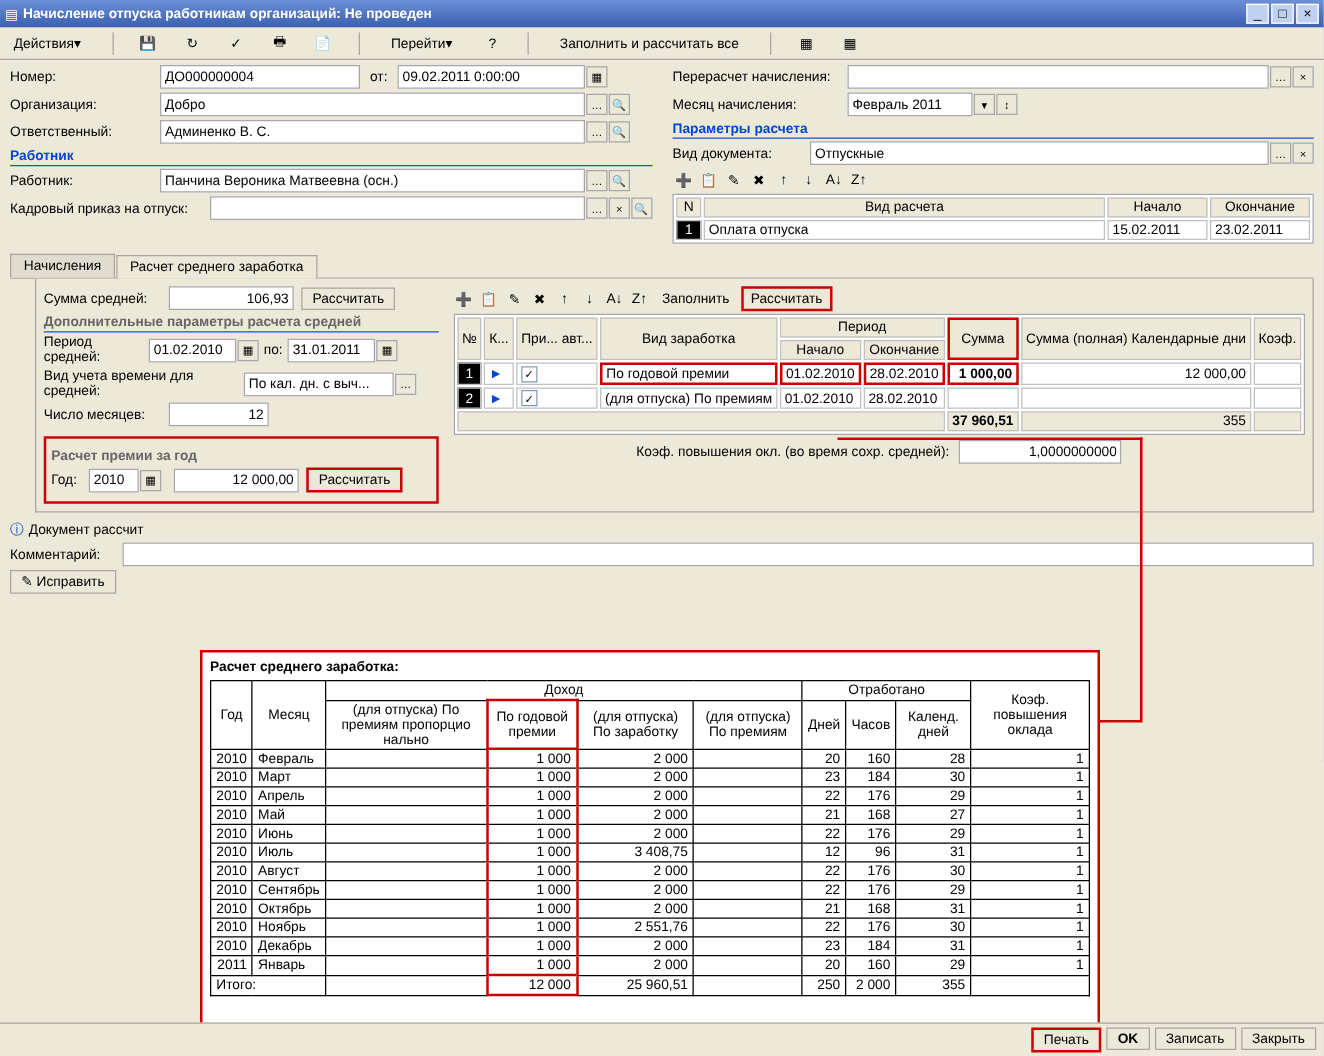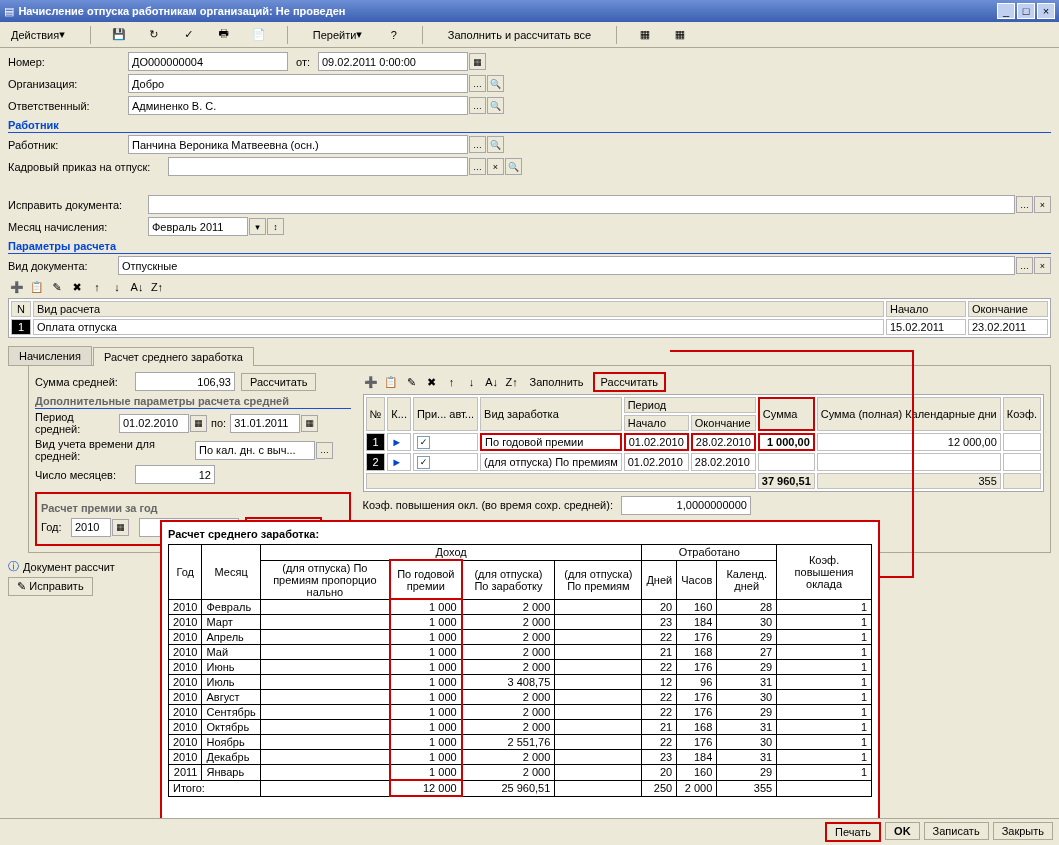--- a/index.html
+++ b/index.html
@@ -11,31 +11,31 @@
 .toolbar { background: #ece9d8; height: 26px; display: flex; align-items: center; gap: 15px; padding: 2px 4px; border-bottom: 1px solid #aca899; }
 .tbtn { width: 20px; height: 20px; border: 1px solid transparent; background: transparent; cursor: pointer; display: inline-flex; align-items: center; justify-content: center; }
 .tbtn-text { height: 20px; padding: 0 6px; border: 1px solid transparent; background: transparent; cursor: pointer; display: inline-flex; align-items: center; }
 .sep { width: 1px; height: 18px; background: #aca899; margin: 0 3px; }
 .content { flex: 1; padding: 4px 8px; background: #ece9d8; position: relative; }
 .row { display: flex; align-items: center; margin-bottom: 3px; }
 .label { width: 120px; }
 .input { background: #fff; border: 1px solid #a7a6aa; height: 19px; padding: 1px 3px; display: inline-flex; align-items: center; }
 .input input { border: none; outline: none; width: 100%; background: transparent; }
 .ibtn { width: 17px; height: 17px; border: 1px solid #a7a6aa; background: #ece9d8; margin-left: 1px; cursor: pointer; display: inline-flex; align-items: center; justify-content: center; font-size: 9px; }
-.two-col { display: flex; gap: 16px; flex-direction: column; }
+.two-col { display: flex; gap: 16px; }
 .col { flex: 1; }
 .group-title { color: #0046d5; font-weight: bold; margin: 4px 0 2px; border-bottom: 1px solid #1d4ed8; padding-bottom: 1px; }
 .tabs { display: flex; border-bottom: 1px solid #aca899; margin-top: 8px; }
 .tab { padding: 3px 10px; border: 1px solid #aca899; border-bottom: none; background: #e0ddd0; cursor: pointer; margin-right: 1px; }
 .tab.active { background: #ece9d8; position: relative; top: 1px; }
 .panel { border: 1px solid #aca899; border-top: none; padding: 6px; background: #ece9d8; margin-left: 20px; }
 .btn { border: 1px solid #aca899; background: #ece9d8; padding: 2px 8px; cursor: pointer; }
 .grid { border: 1px solid #a7a6aa; background: #fff; font-size: 10px; }
 .grid th, .grid td { border: 1px solid #c0c0c0; padding: 1px 3px; text-align: left; white-space: nowrap; }
-.grid th { background: #ece9d8; font-weight: normal; }
+.grid th { background: #ece9d8; font-weight: normal; text-align: center; }
 .grid .numcol { background: #ece9d8; width: 20px; text-align: center; }
 .redbox { border: 2px solid #cc0000; }
 .overlay { position: absolute; background: #fff; border: 2px solid #cc0000; }
 .bigtable { border-collapse: collapse; width: 100%; }
 .bigtable th, .bigtable td { border: 1px solid #000; padding: 1px 4px; font-size: 11px; }
 .bigtable th { font-weight: normal; text-align: center; }
 .bigtable td.r { text-align: right; }
 .footer { position: absolute; bottom: 0; left: 0; right: 0; background: #ece9d8; border-top: 1px solid #aca899; padding: 3px 6px; display: flex; align-items: flex-start; gap: 4px; }
 .mini-toolbar { display: flex; gap: 2px; margin-bottom: 2px; align-items: center; }
 .mini-toolbar .tbtn { width: 18px; height: 18px; }
@@ -117,21 +117,21 @@
               <input style="">
             </span>
           <span class="ibtn">…</span>
           <span class="ibtn">×</span>
           <span class="ibtn">🔍</span>
         </div>
       </div>
 
       <div class="col">
         <div class="row">
-          <span style="width:140px">Исправить документа:</span>
+          <span style="width:140px">Перерасчет начисления:</span>
           <span class="input" style="flex:1">
               <input style="">
             </span>
           <span class="ibtn">…</span>
           <span class="ibtn">×</span>
         </div>
         <div class="row">
           <span style="width:140px">Месяц начисления:</span>
           <span class="input" style="width:100px">
               <input value="Февраль 2011" style="">
@@ -291,33 +291,39 @@
               </tbody>
             <tbody>
                 <tr style="background:#ece9d8">
               <td colspan="6"></td>
               <td style="text-align:center;font-weight:bold">37 960,51</td>
               <td style="text-align:right">355</td>
               <td></td>
             </tr>
           </tbody>
             </table>
-          <div class="row" style="margin-top:4px;justify-content:flex-start">
+          <div class="row" style="margin-top:4px;justify-content:center">
             <span>Коэф. повышения окл. (во время сохр. средней):</span>
             <span class="input" style="width:130px;margin-left:8px">
                 <input style="text-align: right;" value="1,0000000000">
               </span>
           </div>
         </div>
       </div>
     </div>
 
     <div class="row" style="margin-top:6px">
       <span style="color:#0046d5;margin-right:4px">ⓘ</span>
       <span>Документ рассчит</span>
+    </div>
+    <div class="row">
+      <span style="width:90px">Комментарий:</span>
+      <span class="input" style="flex:1">
+          <input style="">
+        </span>
     </div>
     <div class="row">
       <button class="btn">✎ <span>Исправить</span></button>
     </div>
 
     <div class="overlay" style="left:160px;top:472px;width:720px;height:348px;padding:6px;overflow:hidden">
       <div style="font-weight:bold;margin-bottom:4px">Расчет среднего заработка:</div>
       <table class="bigtable">
         <thead>
           <tr>

